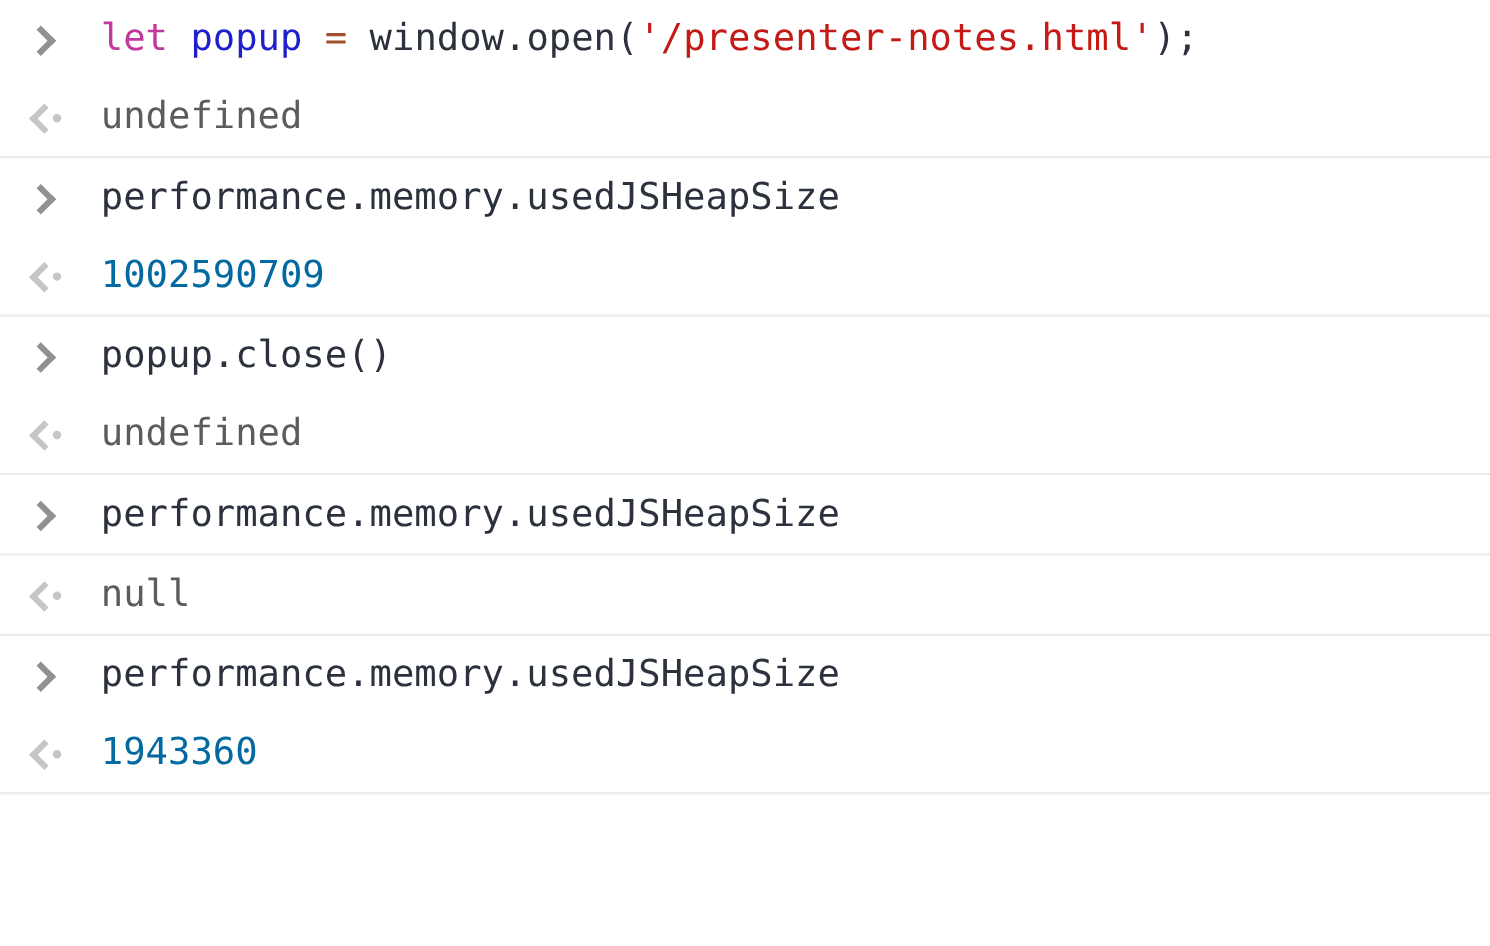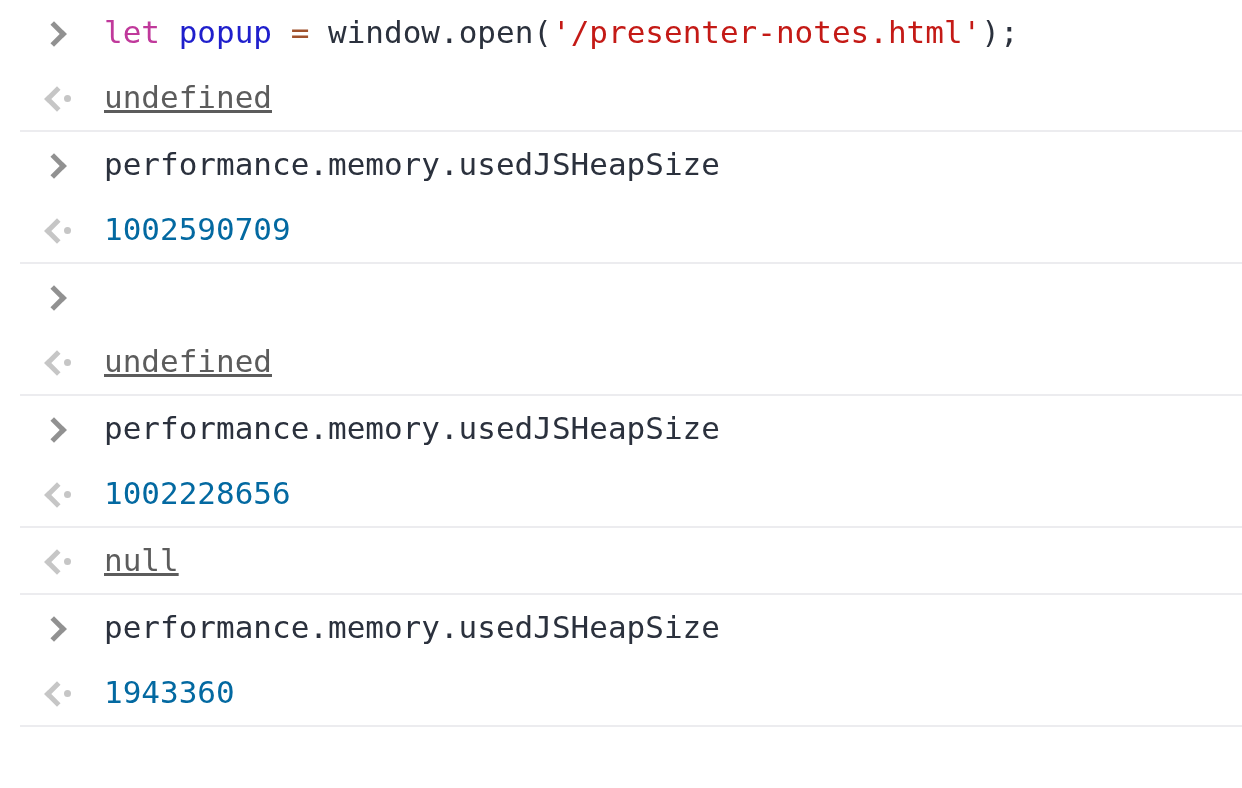--- a/index.html
+++ b/index.html
@@ -19,21 +19,20 @@
     height: 788px;
     display: flex;
     flex-direction: column;
     background: #ffffff;
   }
 
   .group {
     border-bottom: 2px solid #ececef;
     display: flex;
     flex-direction: column;
-    margin-left: 20px;
   }
 
   .row {
     height: 65px;
     display: flex;
     align-items: center;
     padding: 0 0 0 22px;
     box-sizing: border-box;
     background: #ffffff;
   }
@@ -101,21 +100,21 @@
     line-height: 1;
     letter-spacing: 0px;
     white-space: pre;
   }
 
   .tok-plain   { color: #2b313d; }
   .tok-keyword { color: #c0399b; }
   .tok-var     { color: #1f1fcc; }
   .tok-op      { color: #a0522d; }
   .tok-string  { color: #c41a16; }
-  .out-gray    { color: #5c5c5c; text-decoration: underline; }
+  .out-gray    { color: #5c5c5c; }
   .out-number  { color: #0369a1; }
 </style>
 </head>
 <body>
 
 <div id="console">
     <div class="group">
       <div class="row">
         <div class="gutter">
           <span class="chev-in"></span>
@@ -141,40 +140,35 @@
           <span class="chev-out"></span>
         </div>
         <span class="code out-number">1002590709</span>
       </div>
     </div>
     <div class="group">
       <div class="row">
         <div class="gutter">
           <span class="chev-in"></span>
         </div>
+        <span class="code"><span class="tok-plain">popup.close()</span></span>
       </div>
       <div class="row">
         <div class="gutter">
           <span class="chev-out"></span>
         </div>
         <span class="code out-gray">undefined</span>
       </div>
     </div>
     <div class="group">
       <div class="row">
         <div class="gutter">
           <span class="chev-in"></span>
         </div>
         <span class="code"><span class="tok-plain">performance.memory.usedJSHeapSize</span></span>
-      </div>
-      <div class="row">
-        <div class="gutter">
-          <span class="chev-out"></span>
-        </div>
-        <span class="code out-number">1002228656</span>
       </div>
     </div>
     <div class="group">
       <div class="row">
         <div class="gutter">
           <span class="chev-out"></span>
         </div>
         <span class="code out-gray">null</span>
       </div>
     </div>

